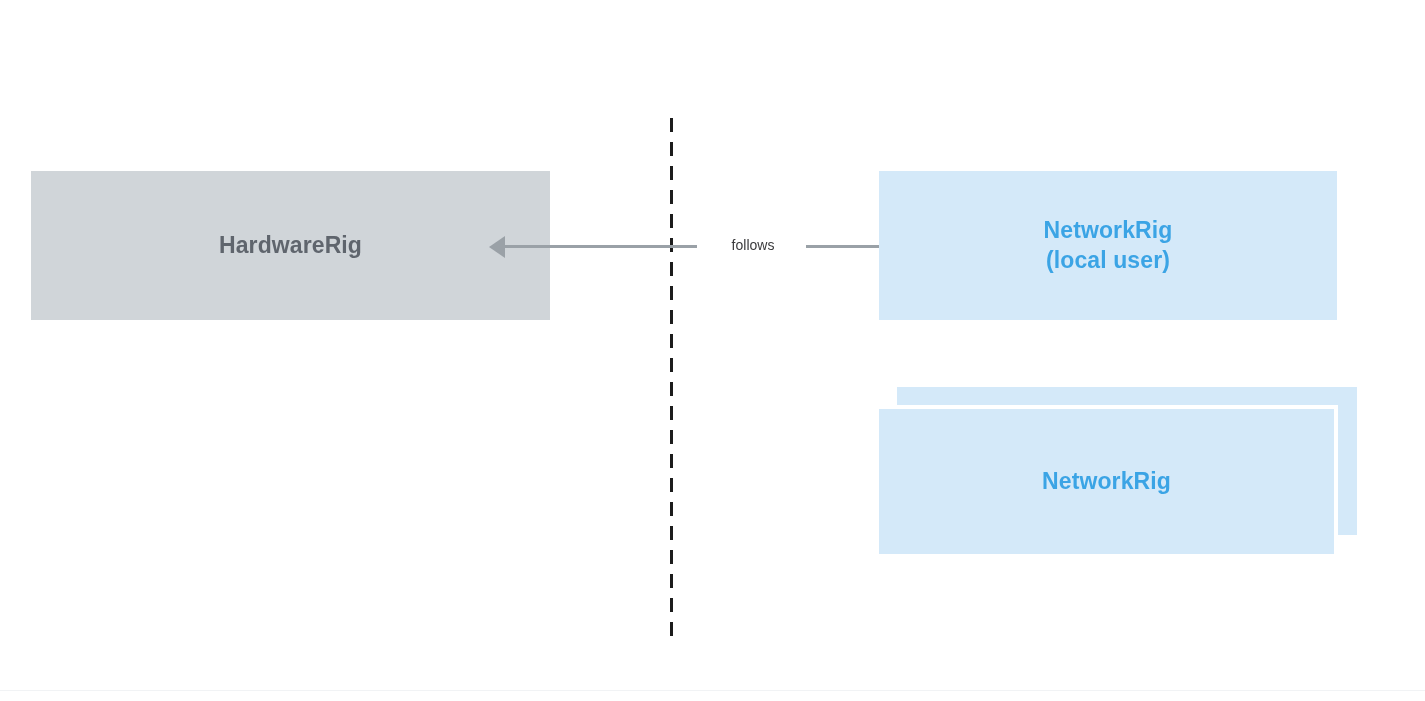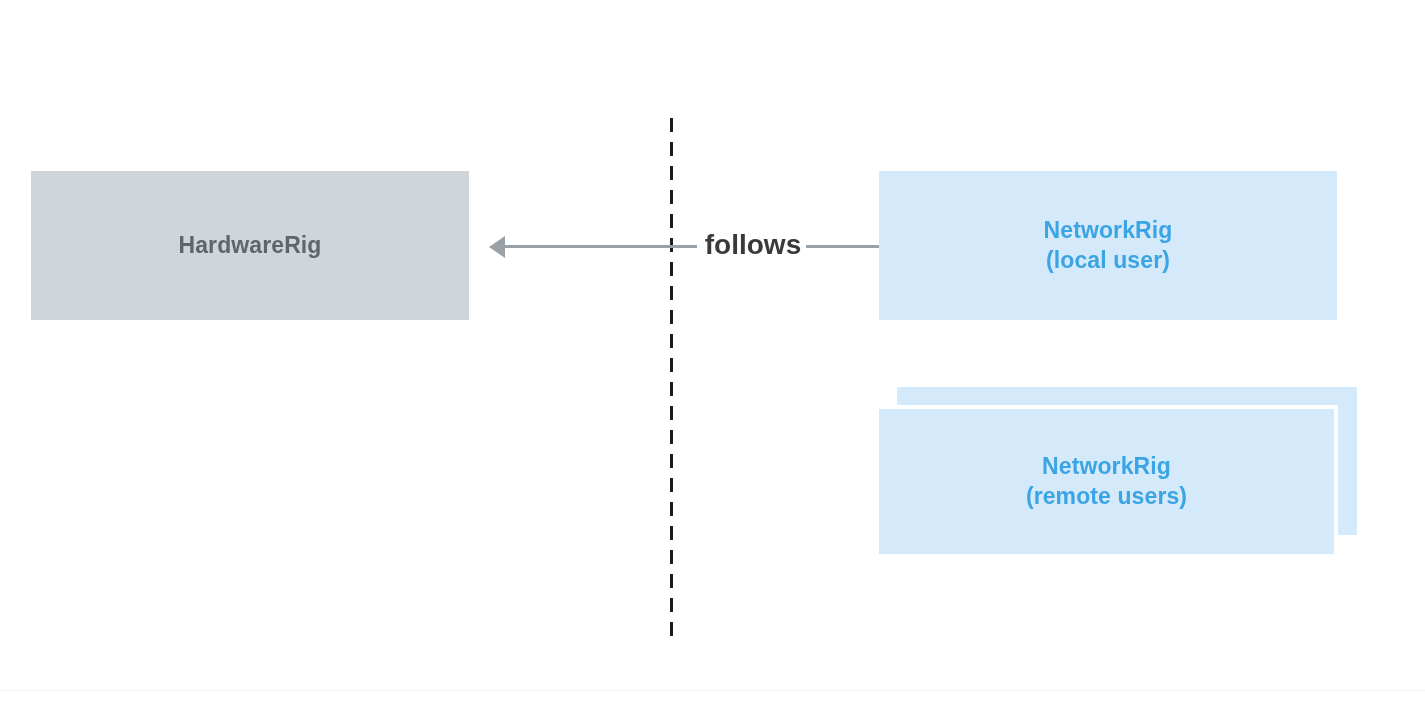--- a/index.html
+++ b/index.html
@@ -34,21 +34,21 @@
   }
   .node .line {
     display: block;
     white-space: nowrap;
   }
 
   
   .node-hardware {
     left: 31px;
     top: 171px;
-    width: 438px;
+    width: 519px;
     height: 149px;
     background: #d0d5d9;
     color: #5f656d;
     font-size: 23px;
     font-weight: bold;
   }
 
   
   .node-network {
     background: #d4e9f9;
@@ -128,22 +128,22 @@
     border-bottom: 11px solid transparent;
     border-right: 16px solid #9aa1a7;
   }
 
   .edge-label {
     position: absolute;
     left: 701px;
     top: 230px;
     width: 104px;
     text-align: center;
-    font-size: 28px;
-    font-weight: bold;
+    font-size: 14px;
+    font-weight: normal;
     color: #3a3a3c;
     background: #ffffff;
     line-height: 30px;
   }
 
   
   .footer-rule {
     position: absolute;
     left: 0;
     top: 690px;
@@ -170,19 +170,18 @@
 
   <div class="node node-network node-local">
     <span class="line">NetworkRig</span>
     <span class="line">(local user)</span>
   </div>
 
   <div class="stack-wrap">
     <div class="stack-back"></div>
     <div class="node node-network stack-front">
       <span class="line">NetworkRig</span>
-      <span class="line">(remote users)</span>
     </div>
   </div>
 
   <div class="footer-rule"></div>
 
 </div>
 
 </body></html>

